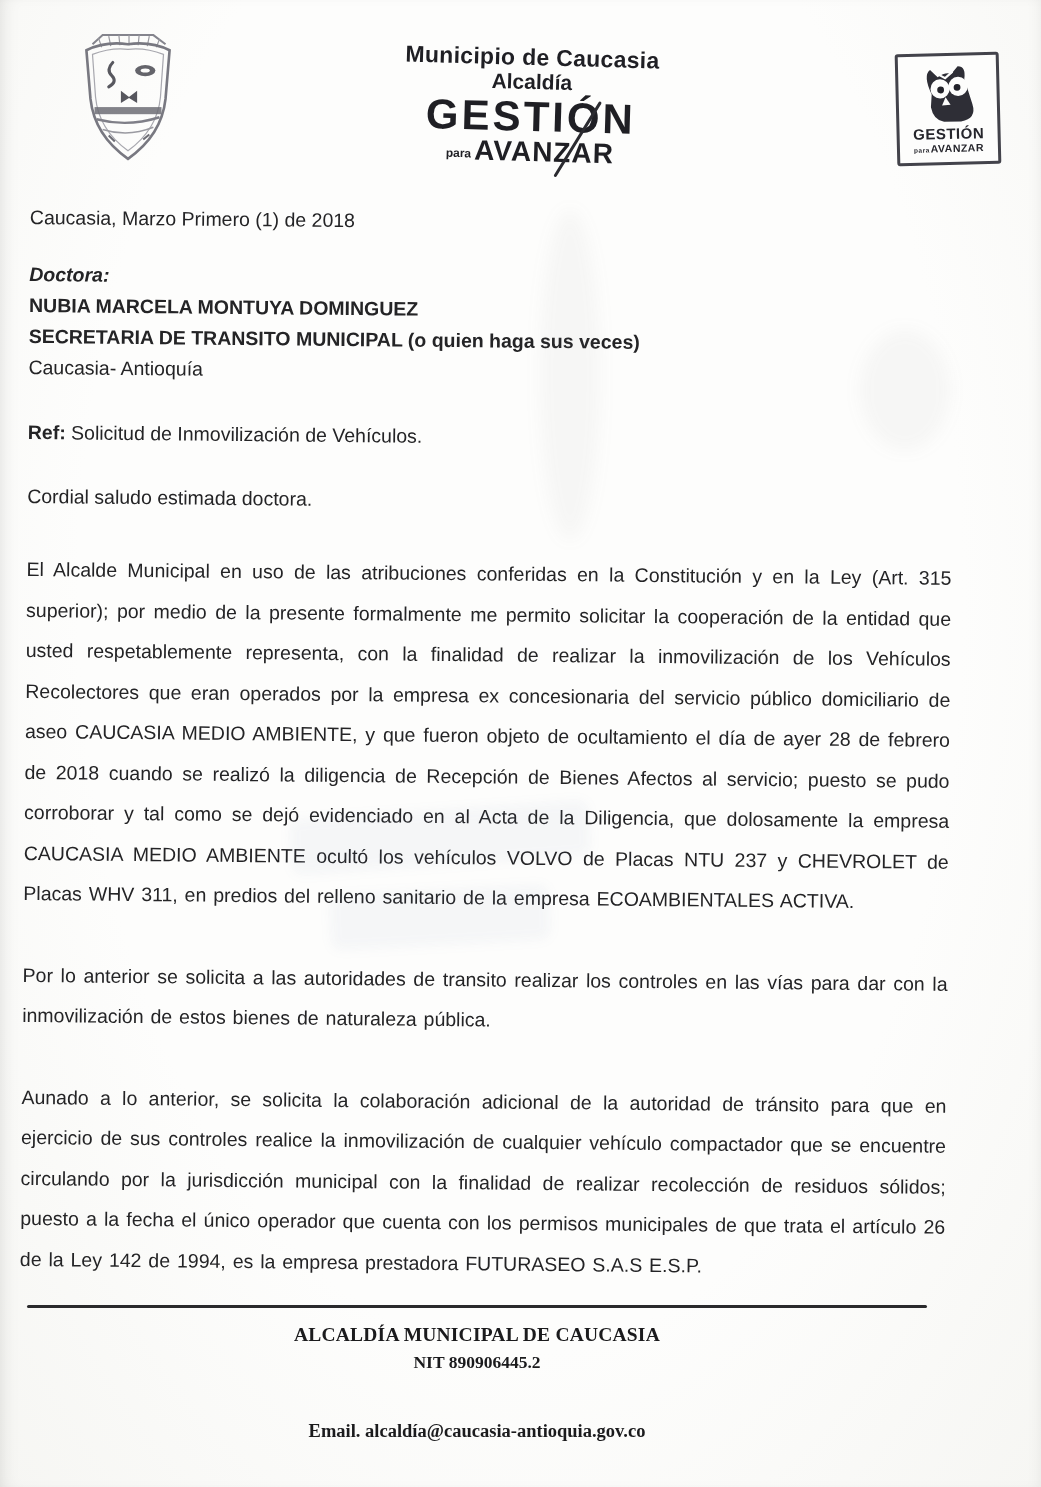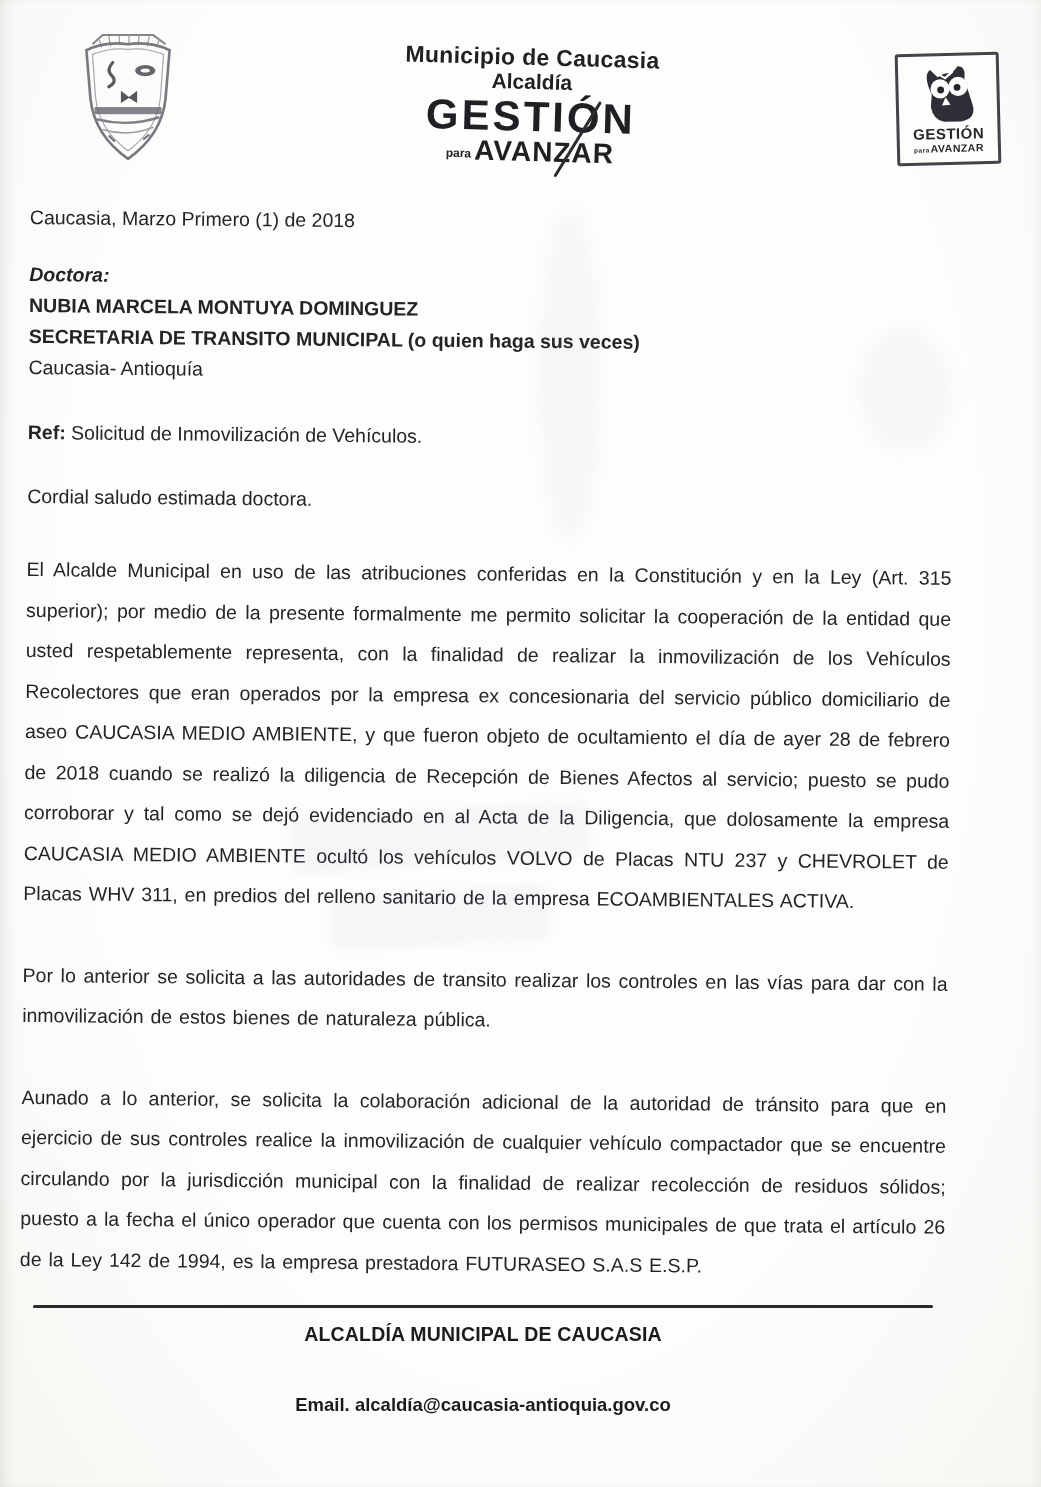--- a/index.html
+++ b/index.html
@@ -76,21 +76,21 @@
     position:absolute; background:rgba(110,130,170,.10); border-radius:10px;
   }
   .ghost-marks .g1 { left:0; top:0; width:300px; height:55px; transform:rotate(-4deg); }
   .ghost-marks .g2 { left:40px; top:80px; width:220px; height:55px; transform:rotate(-3deg); }
   .smudge { position:absolute; pointer-events:none; background:rgba(120,120,125,.05);
     filter:blur(8px); border-radius:50%; }
   .smudge.s1 { left:540px; top:210px; width:60px; height:330px; }
   .smudge.s2 { left:860px; top:330px; width:90px; height:120px; }
 
   
-  .page-footer { position:absolute; left:8px; top:1305px; width:862px; }
+  .page-footer { position:absolute; left:2px; top:1305px; width:862px;font-family:Liberation Serif, serif; }
   .footer-rule { margin-left:25px; width:900px; height:3px; background:#2a2a2c; border-radius:2px; }
   .footer-text {
     margin-left:25px; width:900px; text-align:center;
     font-weight:bold; color:#1b1b1d; margin-top:13px;
   }
   .footer-text p { line-height:27.5px; }
   .f-org { font-size:19.5px; letter-spacing:.2px; }
   .f-nit { font-size:17.5px; }
   .f-email, .f-phone, .f-addr { font-size:18.5px;margin-top:42px; }
 </style>
@@ -166,17 +166,18 @@
     <div class="g1"></div>
       <div class="g2"></div>
   </div>
   <div class="smudge s1"></div>
   <div class="smudge s2"></div>
 
   <footer class="page-footer">
     <div class="footer-rule"></div>
     <div class="footer-text">
       <p class="f-org">ALCALDÍA MUNICIPAL DE CAUCASIA</p>
+      <p class="f-nit">NIT 890906445.2</p>
       <p class="f-email">Email. alcaldía@caucasia-antioquia.gov.co</p>
     </div>
   </footer>
 
 </div>
 
 </body></html>

